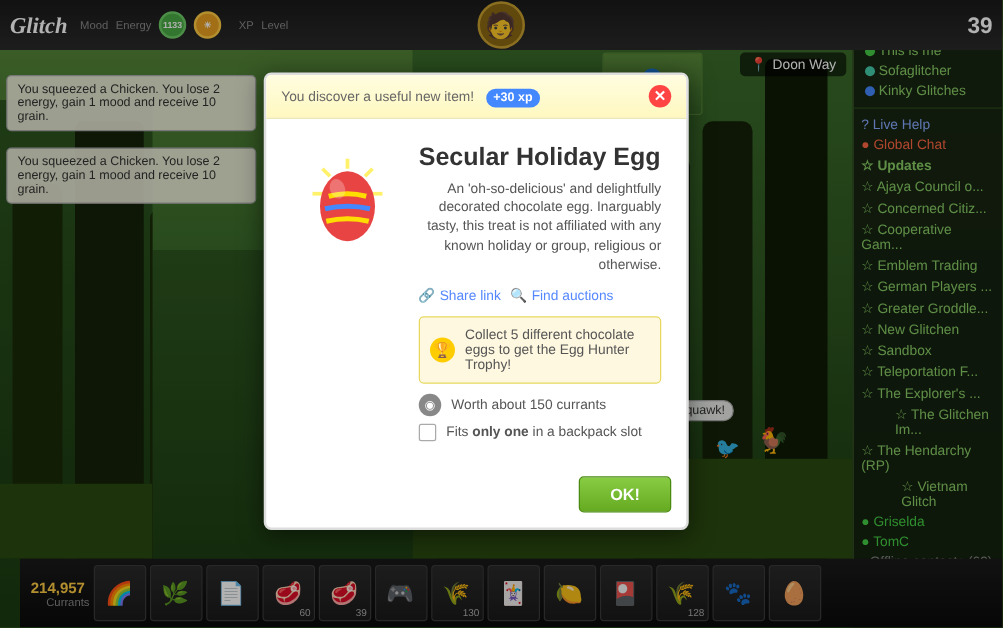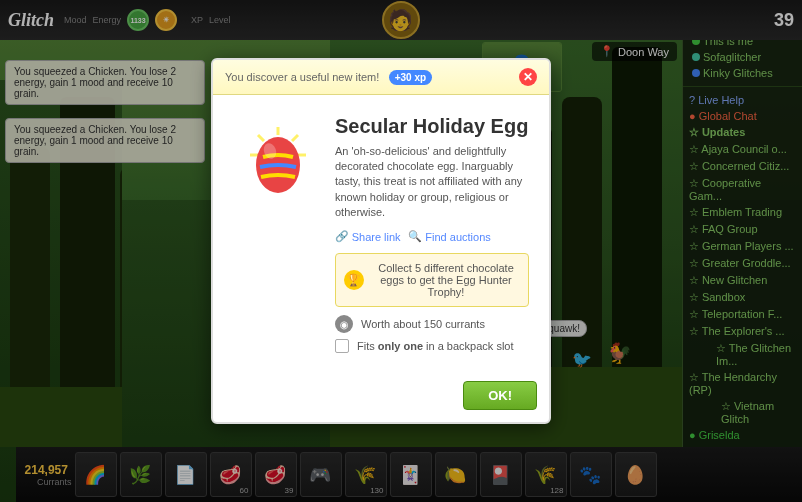--- a/index.html
+++ b/index.html
@@ -310,20 +310,21 @@
       font-weight: bold;
       color: #333;
       margin-bottom: 6px;
     }
 
     .item-desc {
       font-size: 11px;
       color: #555;
       line-height: 1.4;
       margin-bottom: 10px;
+      text-align: right;
     }
 
     .item-actions {
       display: flex;
       gap: 8px;
       margin-bottom: 10px;
     }
 
     .action-link {
       color: #5588ff;
@@ -354,21 +355,20 @@
       display: flex;
       align-items: center;
       justify-content: center;
       font-size: 12px;
       flex-shrink: 0;
     }
 
     .trophy-text {
       font-size: 11px;
       color: #555;
-      text-align: center;
     }
 
     
     .worth-section {
       display: flex;
       align-items: center;
       gap: 8px;
       margin-bottom: 6px;
     }
 
@@ -609,21 +609,20 @@
 
   <div class="sidebar-scroll">
     <div class="chat-section">
       <div class="chat-item" style="color:#88aaff;">? Live Help</div>
       <div class="chat-item" style="color:#ff6644;">● Global Chat</div>
       <div class="chat-item" style="color:#88cc66;font-weight:bold;">☆ Updates</div>
       <div class="chat-item" style="color:#88cc66;">☆ Ajaya Council o...</div>
       <div class="chat-item" style="color:#88cc66;">☆ Concerned Citiz...</div>
       <div class="chat-item" style="color:#88cc66;">☆ Cooperative Gam...</div>
       <div class="chat-item" style="color:#88cc66;">☆ Emblem Trading</div>
-      <div class="chat-item" style="color:#88cc66;">☆ FAQ Group</div>
       <div class="chat-item" style="color:#88cc66;">☆ German Players ...</div>
       <div class="chat-item" style="color:#88cc66;">☆ Greater Groddle...</div>
       <div class="chat-item" style="color:#88cc66;">☆ New Glitchen</div>
       <div class="chat-item" style="color:#88cc66;">☆ Sandbox</div>
       <div class="chat-item" style="color:#88cc66;">☆ Teleportation F...</div>
       <div class="chat-item" style="color:#88cc66;">☆ The Explorer's ...</div>
       <div class="chat-item" style="color:#88cc66;margin-left:27px;">☆ The Glitchen Im...</div>
       <div class="chat-item" style="color:#88cc66;">☆ The Hendarchy (RP)</div>
       <div class="chat-item" style="color:#88cc66;padding-left:38px;">☆ Vietnam Glitch</div>
       <div class="chat-item" style="color:#44cc44;">● Griselda</div>

